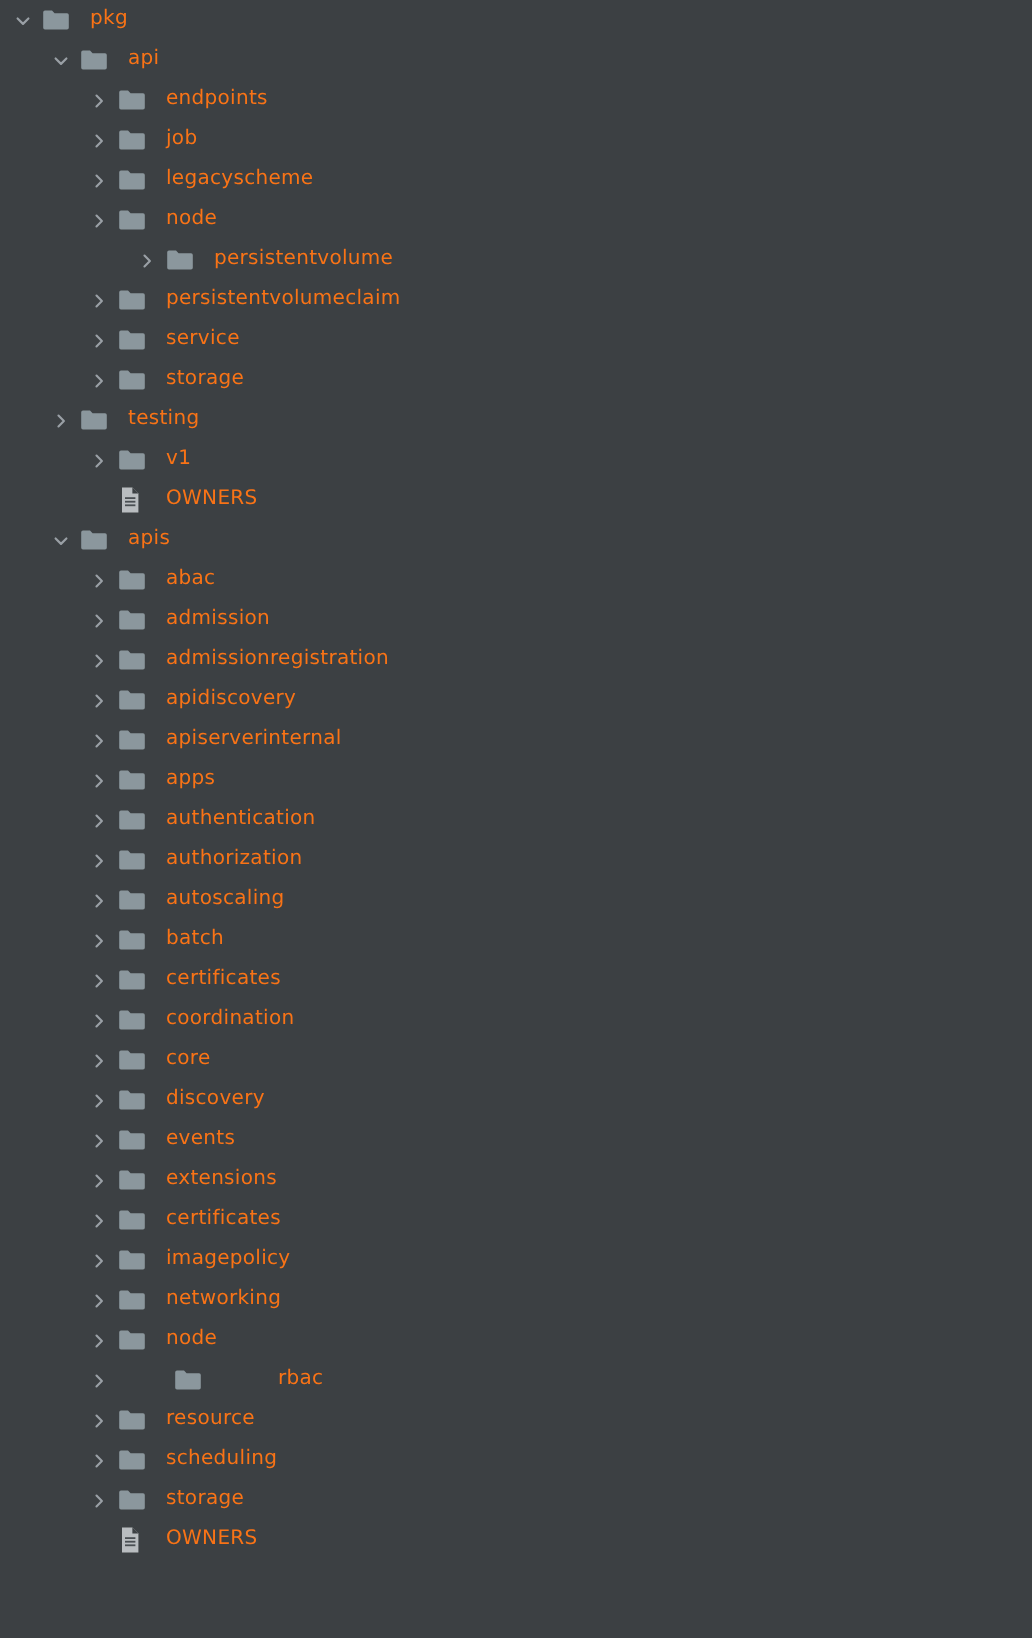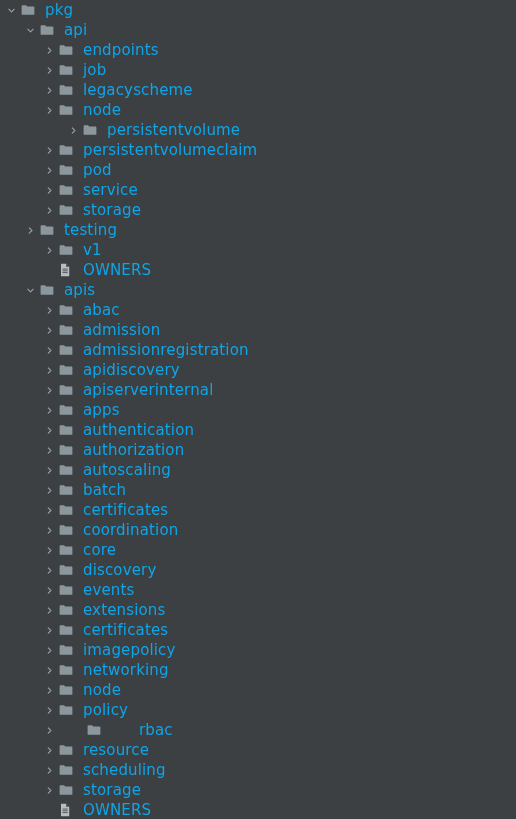--- a/index.html
+++ b/index.html
@@ -39,22 +39,22 @@
     width: 19px;
     height: 20px;
     flex: 0 0 19px;
     display: flex;
     align-items: center;
     justify-content: flex-start;
     margin-left: 3px;
   }
   .icon-slot svg { display:block; }
   .label {
-    color: #0ea5e9;
-    font-size: 15px;
+    color: #f97316;
+    font-size: 10px;
     line-height: 20px;
     margin-left: 5px;
     letter-spacing: 0.15px;
   }
 </style>
 </head>
 <body>
 
 <div id="tree">
     <div class="row" style="padding-left: 4px;">
@@ -165,33 +165,20 @@
       <span class="chevron-slot">
         <svg width="9" height="9" viewBox="0 0 10 10">
           <path d="M3.6 2 L6.6 5 L3.6 8" fill="none" stroke="#9aa0a6" stroke-width="1.2" stroke-linecap="round" stroke-linejoin="round"></path>
         </svg>
       </span>
       <span class="icon-slot">
         <svg width="14" height="12" viewBox="0 0 14 12">
           <path d="M0.6 2.1 A0.9 0.9 0 0 1 1.5 1.2 H5.0 L6.3 2.6 H12.5 A0.9 0.9 0 0 1 13.4 3.5 V9.9 A0.9 0.9 0 0 1 12.5 10.8 H1.5 A0.9 0.9 0 0 1 0.6 9.9 Z" fill="#8b979d"></path>
         </svg>
       </span>
-      <span class="label">pod</span>
-    </div>
-    <div class="row" style="padding-left: 42px;">
-      <span class="chevron-slot">
-        <svg width="9" height="9" viewBox="0 0 10 10">
-          <path d="M3.6 2 L6.6 5 L3.6 8" fill="none" stroke="#9aa0a6" stroke-width="1.2" stroke-linecap="round" stroke-linejoin="round"></path>
-        </svg>
-      </span>
-      <span class="icon-slot">
-        <svg width="14" height="12" viewBox="0 0 14 12">
-          <path d="M0.6 2.1 A0.9 0.9 0 0 1 1.5 1.2 H5.0 L6.3 2.6 H12.5 A0.9 0.9 0 0 1 13.4 3.5 V9.9 A0.9 0.9 0 0 1 12.5 10.8 H1.5 A0.9 0.9 0 0 1 0.6 9.9 Z" fill="#8b979d"></path>
-        </svg>
-      </span>
       <span class="label">service</span>
     </div>
     <div class="row" style="padding-left: 42px;">
       <span class="chevron-slot">
         <svg width="9" height="9" viewBox="0 0 10 10">
           <path d="M3.6 2 L6.6 5 L3.6 8" fill="none" stroke="#9aa0a6" stroke-width="1.2" stroke-linecap="round" stroke-linejoin="round"></path>
         </svg>
       </span>
       <span class="icon-slot">
         <svg width="14" height="12" viewBox="0 0 14 12">
@@ -505,33 +492,20 @@
           <path d="M3.6 2 L6.6 5 L3.6 8" fill="none" stroke="#9aa0a6" stroke-width="1.2" stroke-linecap="round" stroke-linejoin="round"></path>
         </svg>
       </span>
       <span class="icon-slot">
         <svg width="14" height="12" viewBox="0 0 14 12">
           <path d="M0.6 2.1 A0.9 0.9 0 0 1 1.5 1.2 H5.0 L6.3 2.6 H12.5 A0.9 0.9 0 0 1 13.4 3.5 V9.9 A0.9 0.9 0 0 1 12.5 10.8 H1.5 A0.9 0.9 0 0 1 0.6 9.9 Z" fill="#8b979d"></path>
         </svg>
       </span>
       <span class="label">node</span>
     </div>
-    <div class="row" style="padding-left: 42px;">
-      <span class="chevron-slot">
-        <svg width="9" height="9" viewBox="0 0 10 10">
-          <path d="M3.6 2 L6.6 5 L3.6 8" fill="none" stroke="#9aa0a6" stroke-width="1.2" stroke-linecap="round" stroke-linejoin="round"></path>
-        </svg>
-      </span>
-      <span class="icon-slot">
-        <svg width="14" height="12" viewBox="0 0 14 12">
-          <path d="M0.6 2.1 A0.9 0.9 0 0 1 1.5 1.2 H5.0 L6.3 2.6 H12.5 A0.9 0.9 0 0 1 13.4 3.5 V9.9 A0.9 0.9 0 0 1 12.5 10.8 H1.5 A0.9 0.9 0 0 1 0.6 9.9 Z" fill="#8b979d"></path>
-        </svg>
-      </span>
-      <span class="label">policy</span>
-    </div>
     <div class="row" style="padding-left: 42px; gap: 28px;">
       <span class="chevron-slot">
         <svg width="9" height="9" viewBox="0 0 10 10">
           <path d="M3.6 2 L6.6 5 L3.6 8" fill="none" stroke="#9aa0a6" stroke-width="1.2" stroke-linecap="round" stroke-linejoin="round"></path>
         </svg>
       </span>
       <span class="icon-slot">
         <svg width="14" height="12" viewBox="0 0 14 12">
           <path d="M0.6 2.1 A0.9 0.9 0 0 1 1.5 1.2 H5.0 L6.3 2.6 H12.5 A0.9 0.9 0 0 1 13.4 3.5 V9.9 A0.9 0.9 0 0 1 12.5 10.8 H1.5 A0.9 0.9 0 0 1 0.6 9.9 Z" fill="#8b979d"></path>
         </svg>

